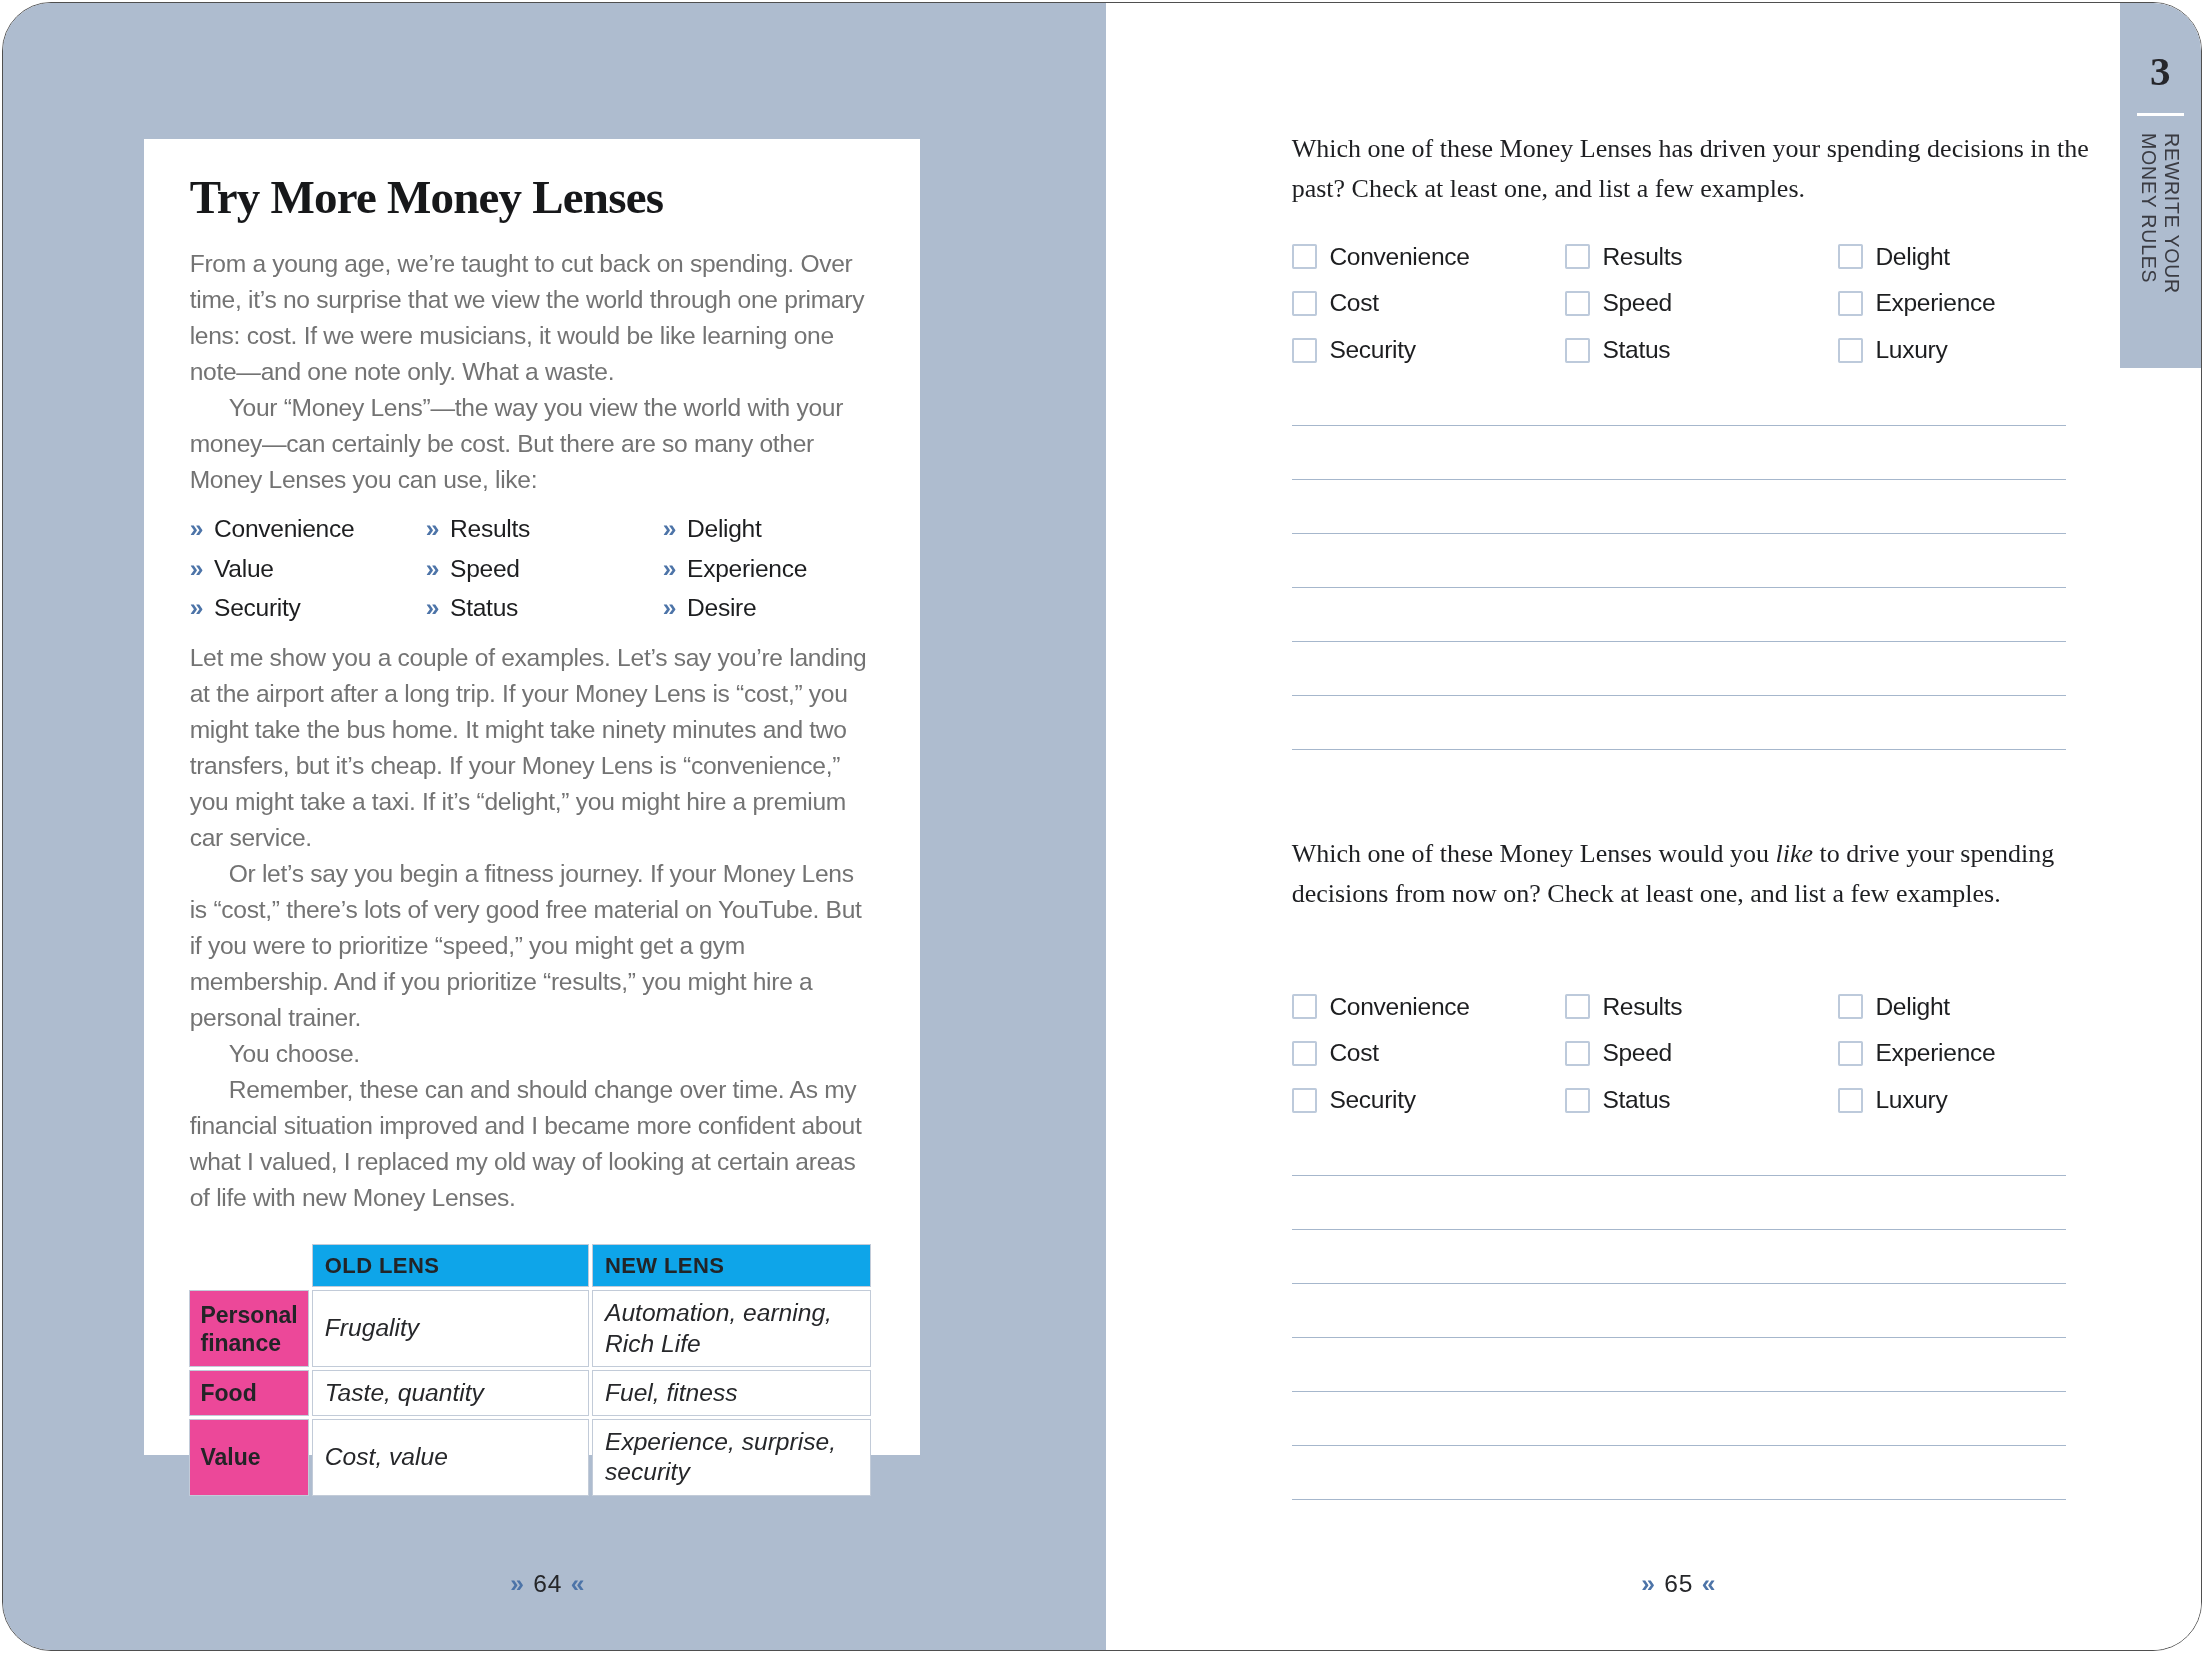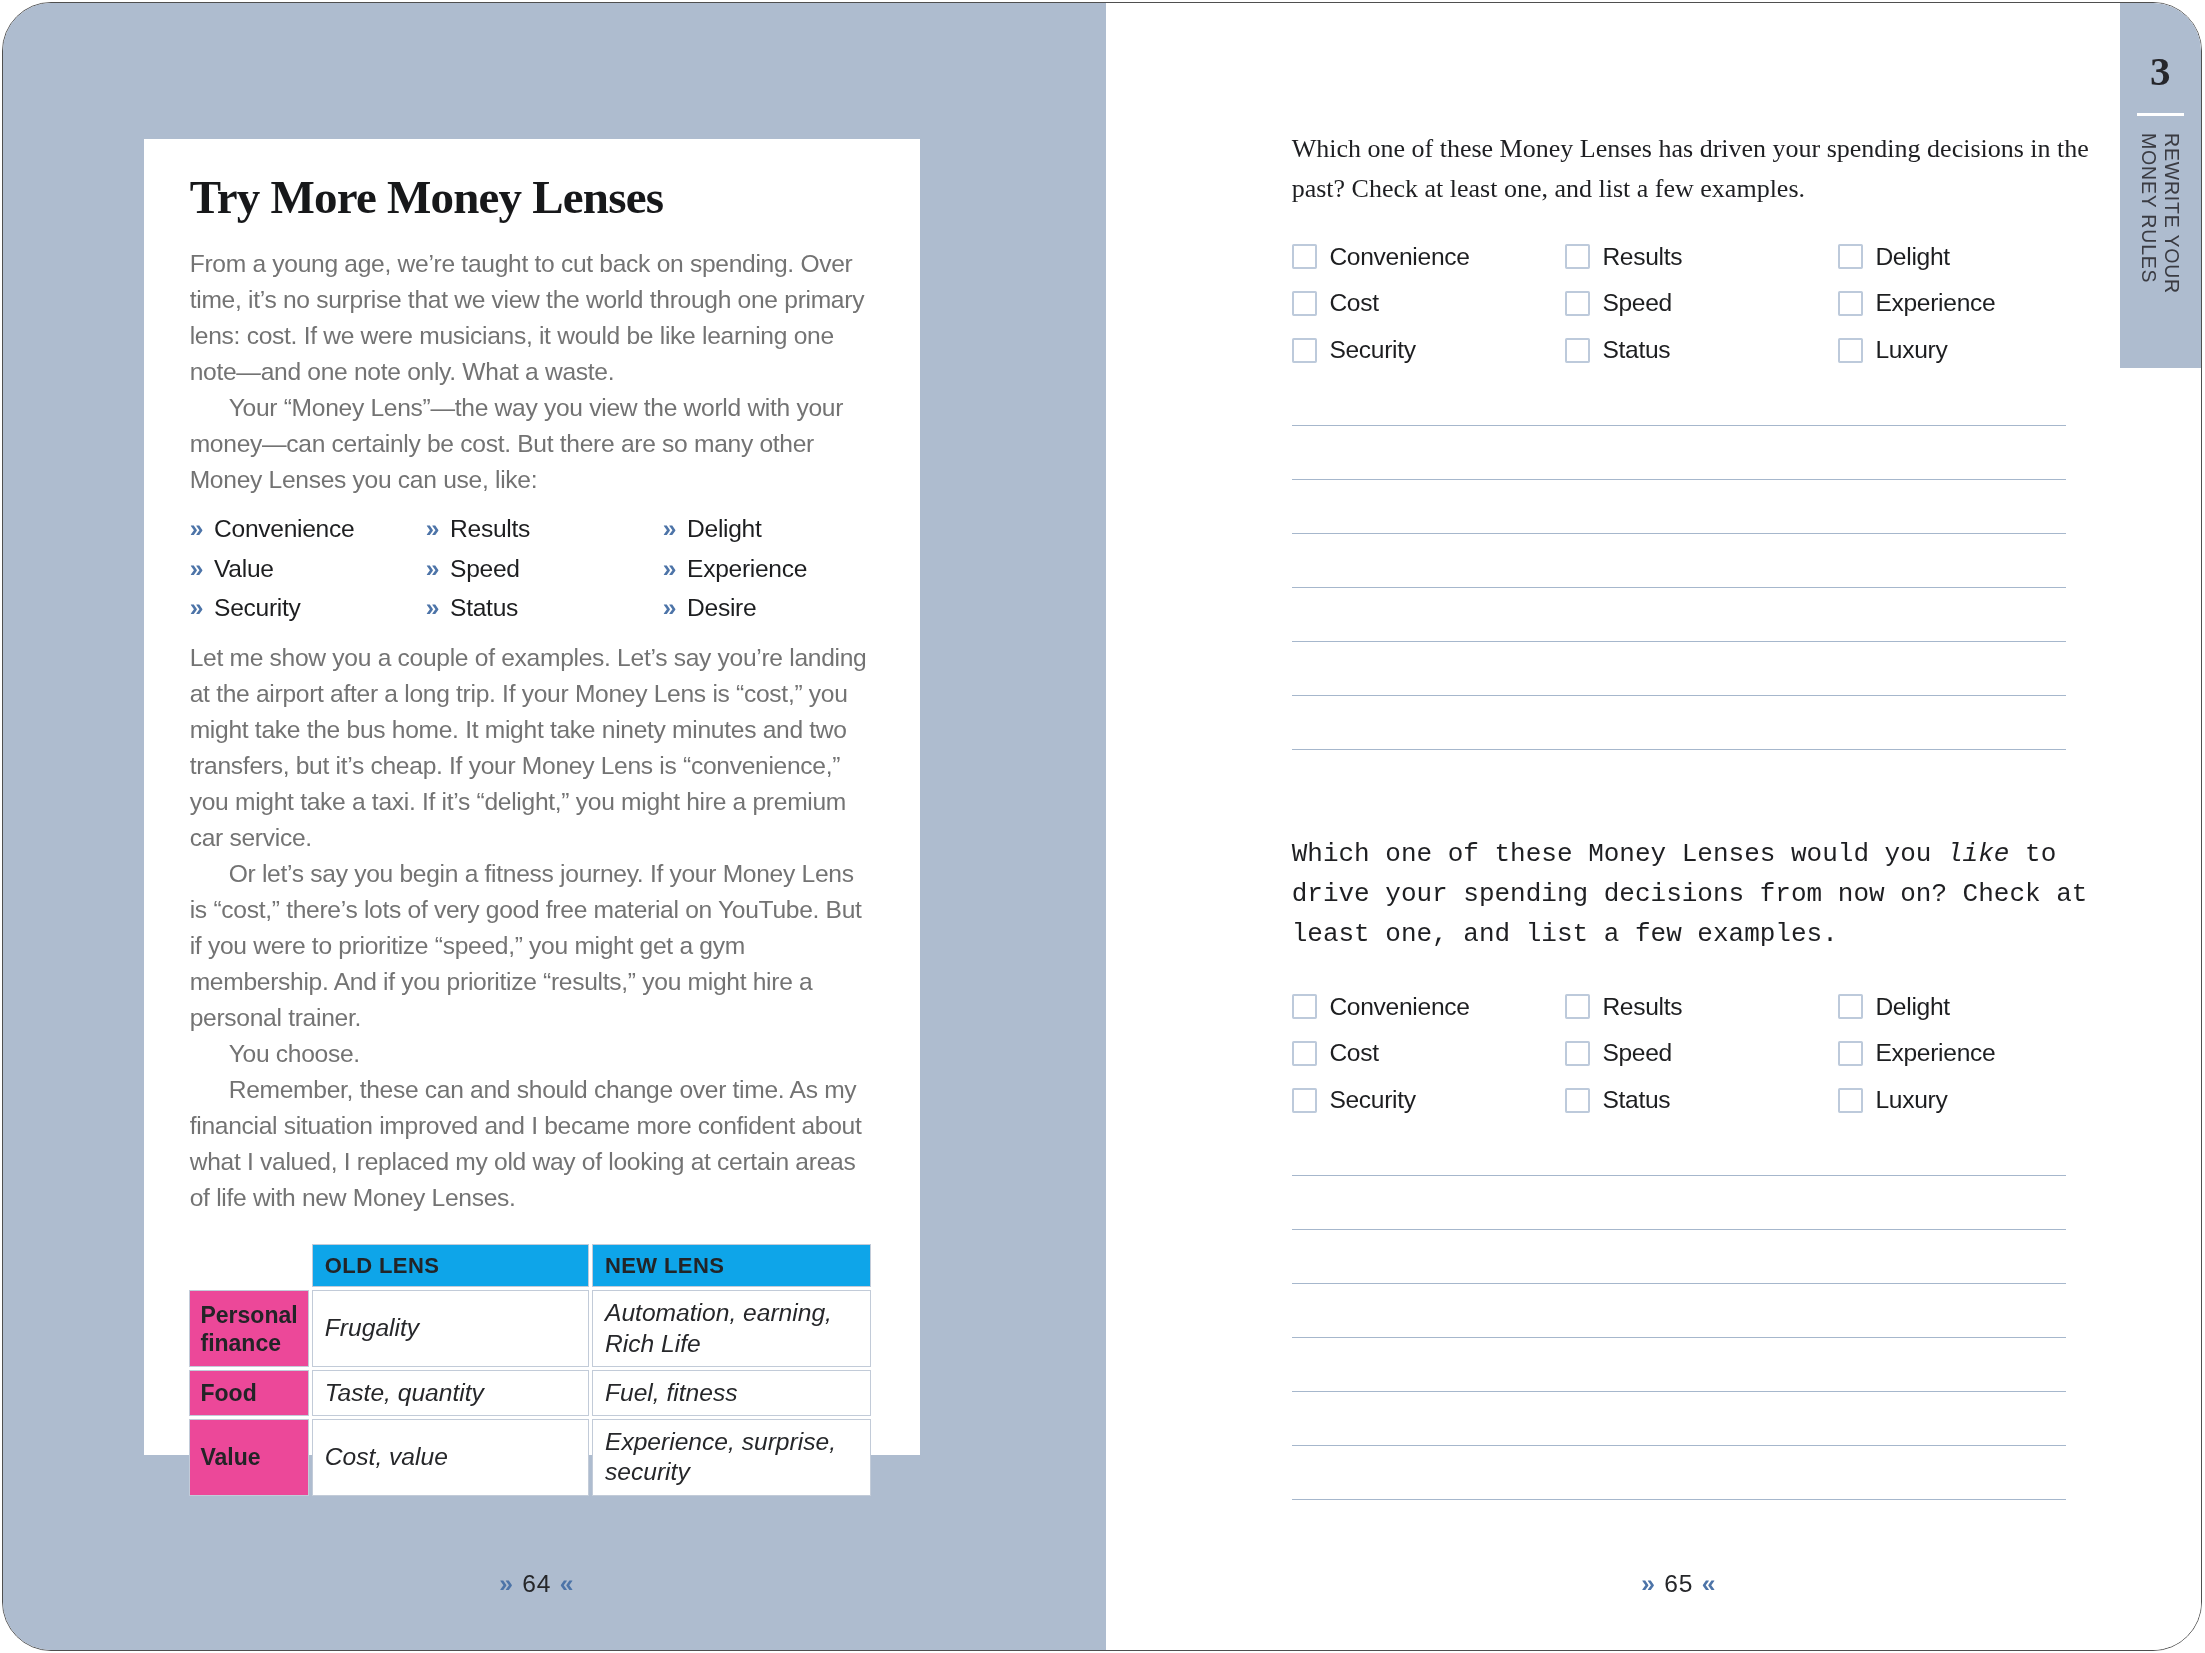--- a/index.html
+++ b/index.html
@@ -57,29 +57,29 @@
   .lens-table td.cell{
     background:#ffffff;border:0.8px solid #c2cbd8;color:#26272a;
     font-style:italic;font-size:24.6px;line-height:30.5px;padding:6.8px 12px;
   }
   
   .pagefoot{
     position:absolute;top:1567px;text-align:center;
     font-size:24.6px;color:#26272a;letter-spacing:0.8px;
   }
   .pagefoot .mark{color:#4d74a8;font-weight:700;padding:0 8.5px;}
-  .foot-left{left:146px;width:776px;}
+  .foot-left{left:157px;width:776px;}
   .foot-right{left:1289px;width:774px;}
   
   .question{
     position:absolute;left:1289px;width:835px;
     font-family:"Liberation Serif",serif;font-size:26px;line-height:40px;color:#1e1f22;
   }
   .q1{top:126px;}
-  .q2{top:831px;font-family:Liberation Mono, monospace;}
+  .q2{top:831px;}
   .question .it{font-style:italic;}
   .cb-grid{
     position:absolute;left:1289px;width:806px;
     display:grid;grid-template-columns:273px 273px 1fr;row-gap:18.7px;
   }
   .cb1{top:240px;}
   .cb2{top:990px;}
   .cb-item{display:flex;align-items:center;gap:12.7px;}
   .cb-box{
     width:21px;height:21px;background:#ffffff;border:2.5px solid #bdcadb;border-radius:1.7px;

